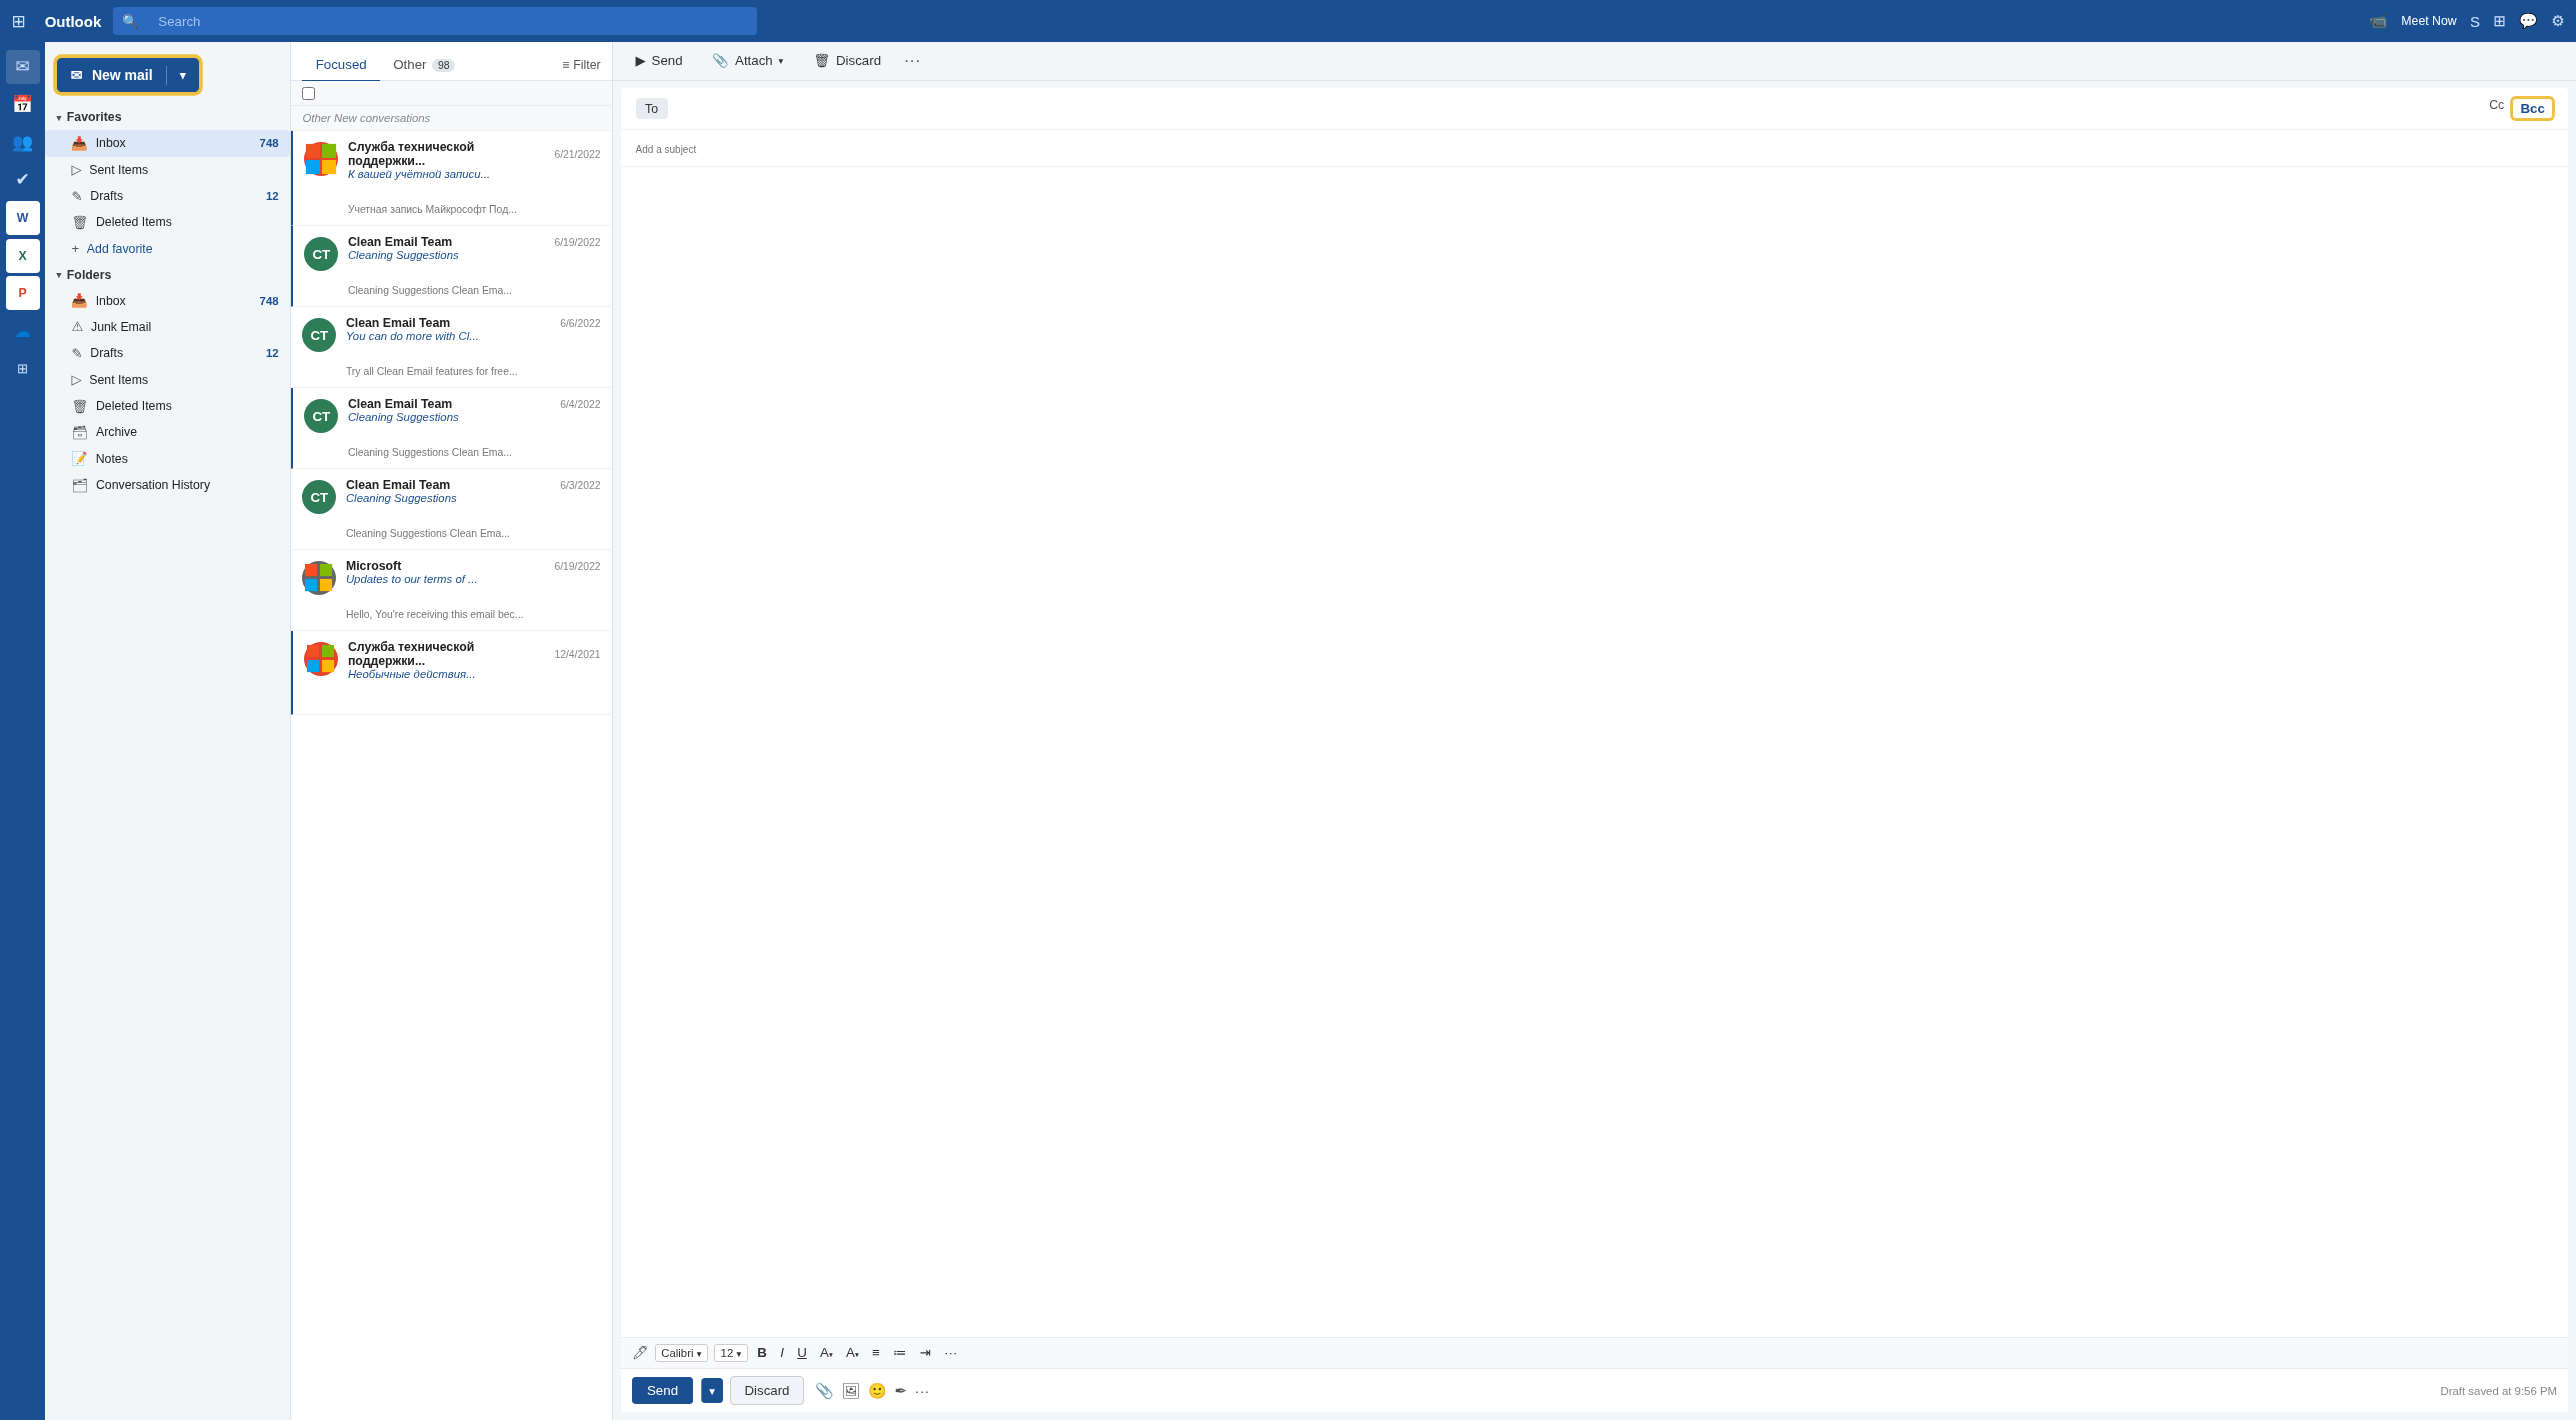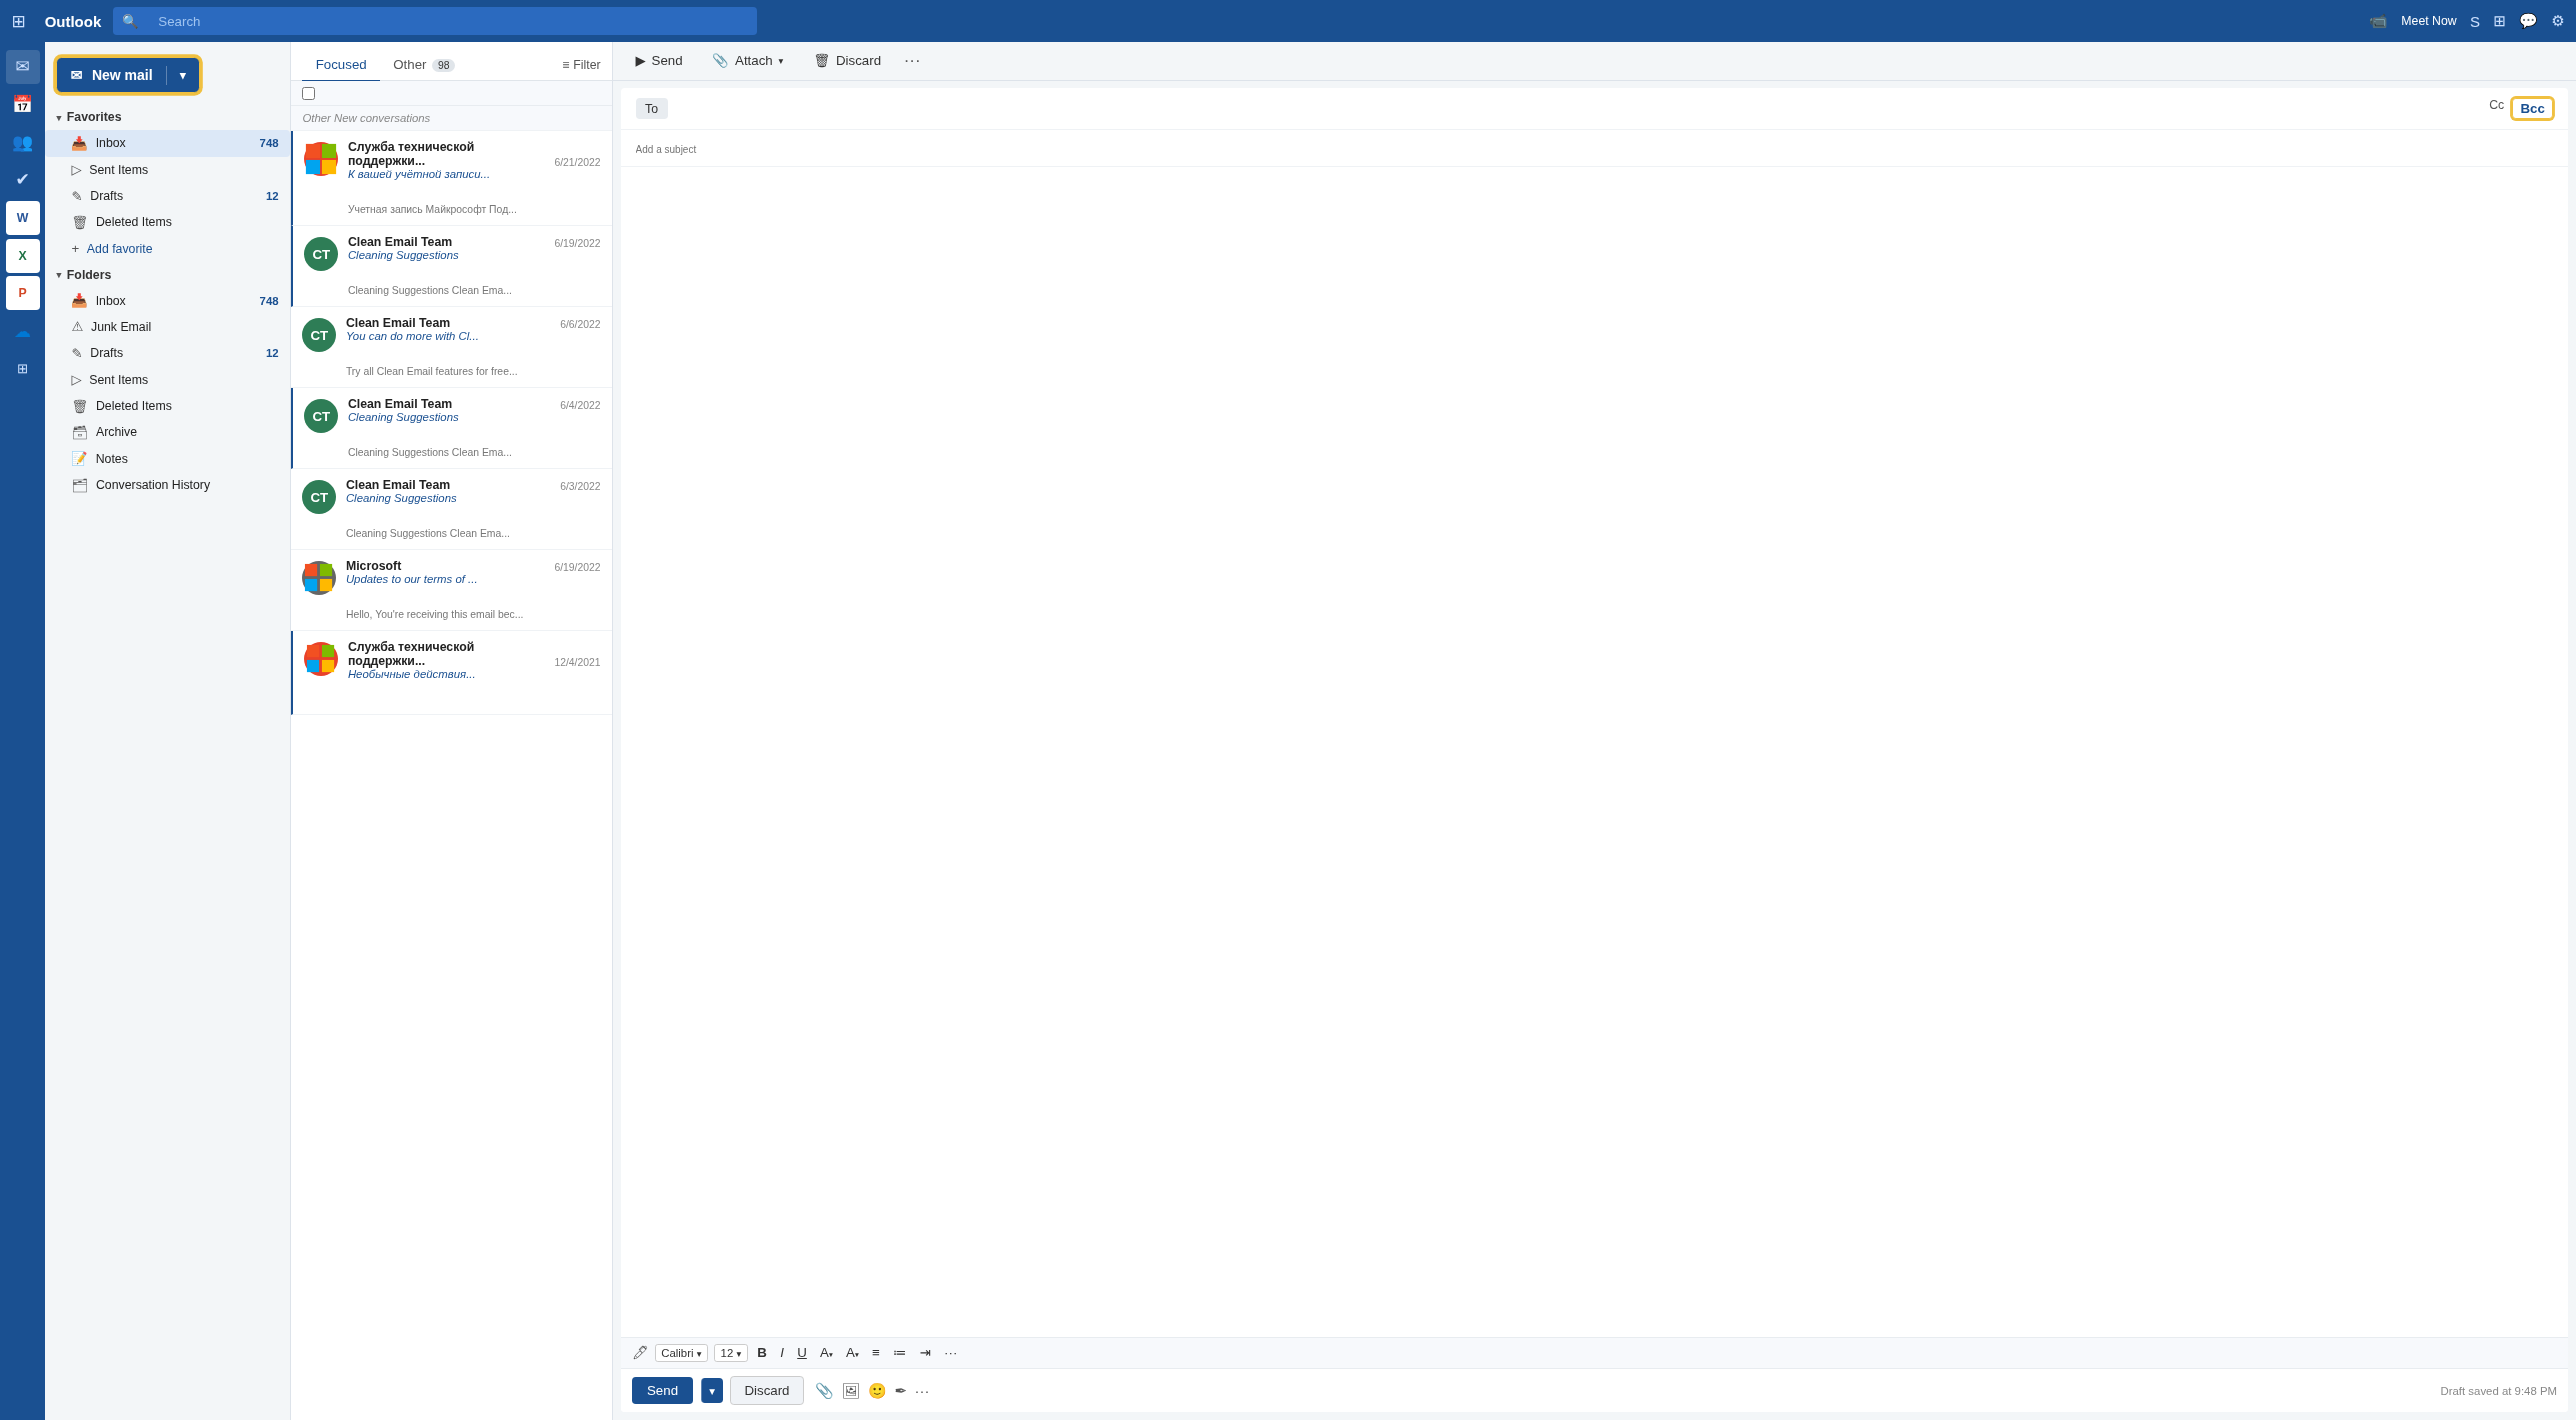--- a/index.html
+++ b/index.html
@@ -115,21 +115,21 @@
     .email-avatar {
       width: 34px; height: 34px; border-radius: 50%; display: flex;
       align-items: center; justify-content: center; font-size: 13.3px;
       font-weight: 600; color: #fff; flex-shrink: 0; margin-top: 1.9px;
     }
     .email-content { flex: 1; min-width: 0; }
     .email-sender { font-size: 12.3px; font-weight: 600; color: #222; }
     .email-subject { font-size: 11.4px; color: #1a5091; font-style: italic; overflow: hidden; white-space: nowrap; text-overflow: ellipsis; }
     .email-preview { font-size: 10.4px; color: #777; overflow: hidden; white-space: nowrap; text-overflow: ellipsis; margin-top: 24px; }
     .email-time { font-size: 10.4px; color: #888; white-space: nowrap; margin-left: 5.7px; }
-    .email-top-row { display: flex; align-items: flex-end; justify-content: space-between; }
+    .email-top-row { display: flex; align-items: center; justify-content: space-between; }
 
     
     .other-header {
       padding: 5.7px 11.4px; font-size: 11.4px; color: #888; background: #f7f9fc;
       border-bottom: 0.9px solid #eff2f5; font-style: italic;
     }
 
     
     .compose-panel {
       flex: 1; background: #f3f6f8; display: flex; flex-direction: column;
@@ -533,20 +533,20 @@
         <button class="discard-btn">
           <span>Discard</span>
         </button>
         <div class="send-row-icons">
           <span class="send-row-icon">📎</span>
           <span class="send-row-icon">🖼</span>
           <span class="send-row-icon">🙂</span>
           <span class="send-row-icon">✒</span>
           <span class="send-row-icon">···</span>
         </div>
-        <span class="draft-saved">Draft saved at 9:48 PM</span>
+        <span class="draft-saved">Draft saved at 9:56 PM</span>
       </div>
 
     </div>
   </div>
 
 </div>
 
 
 </body></html>

